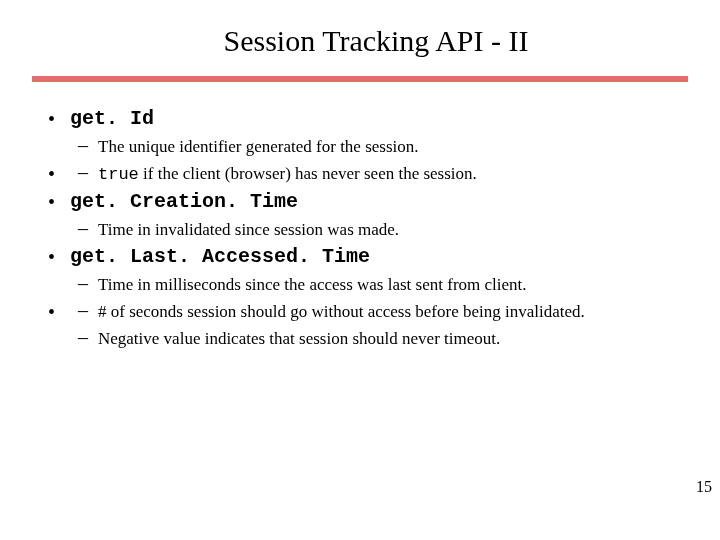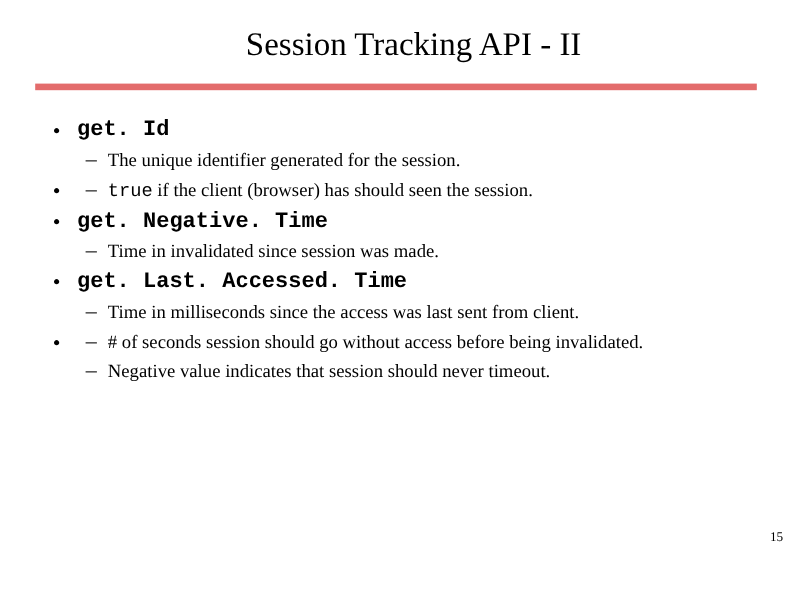--- a/index.html
+++ b/index.html
@@ -77,21 +77,21 @@
     font-size: 17px;
   }
   .code-inline {
     font-family: "Courier New", Courier, monospace;
     margin-top: 20px;
   }
   .page-number {
     position: absolute;
     right: 8px;
     bottom: 44px;
-    font-size: 12px;
+    font-size: 16px;
     color: #000000;
   }
 </style>
 </head>
 <body>
 
 <div class="slide">
 
   <div class="title">Session Tracking API - II</div>
 
@@ -106,26 +106,26 @@
     <div class="sub">
       <span class="sub-dash">–</span>
       <span class="sub-text">The unique identifier generated for the session.</span>
     </div>
 
     <div class="bullet">
       <span class="bullet-dot">•</span>
     </div>
     <div class="sub">
       <span class="sub-dash">–</span>
-      <span class="sub-text"><span class="code-inline">true</span><span> if the client (browser) has should seen the session.</span></span>
+      <span class="sub-text"><span class="code-inline">true</span><span> if the client (browser) has never seen the session.</span></span>
     </div>
 
     <div class="bullet">
       <span class="bullet-dot">•</span>
-      <span class="bullet-text">get. Negative. Time</span>
+      <span class="bullet-text">get. Creation. Time</span>
     </div>
     <div class="sub">
       <span class="sub-dash">–</span>
       <span class="sub-text">Time in invalidated since session was made.</span>
     </div>
 
     <div class="bullet">
       <span class="bullet-dot">•</span>
       <span class="bullet-text">get. Last. Accessed. Time</span>
     </div>

